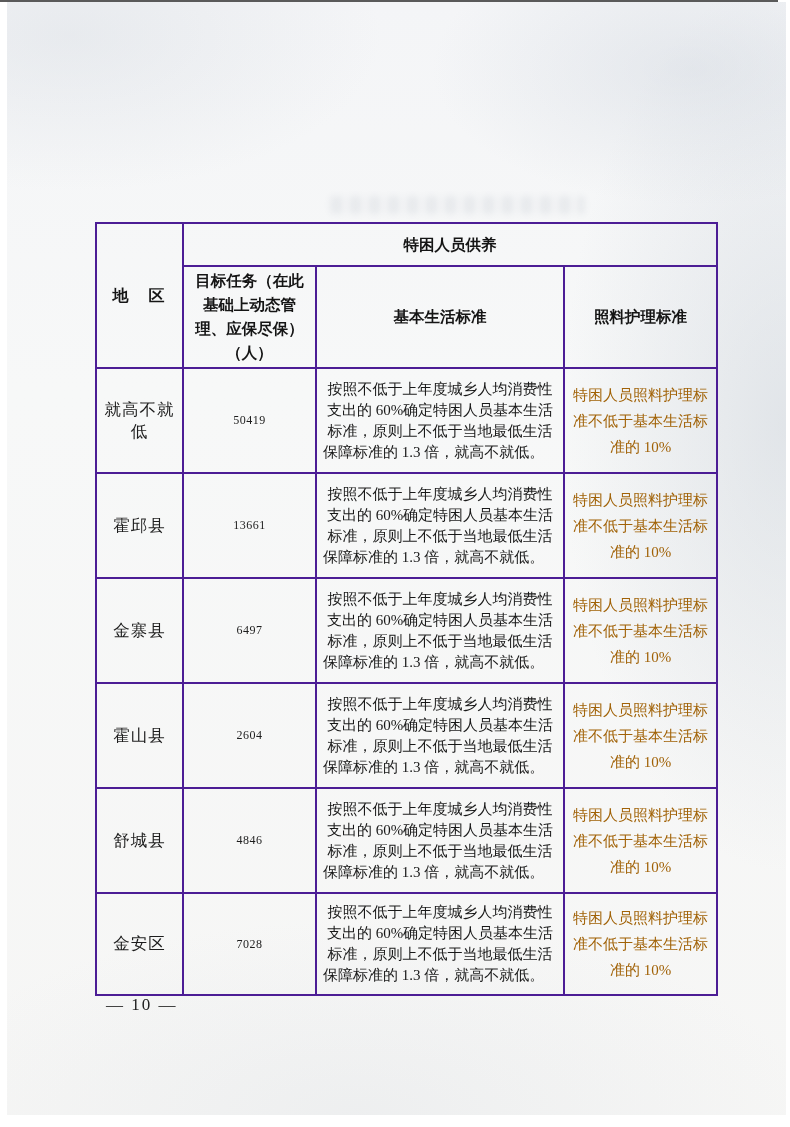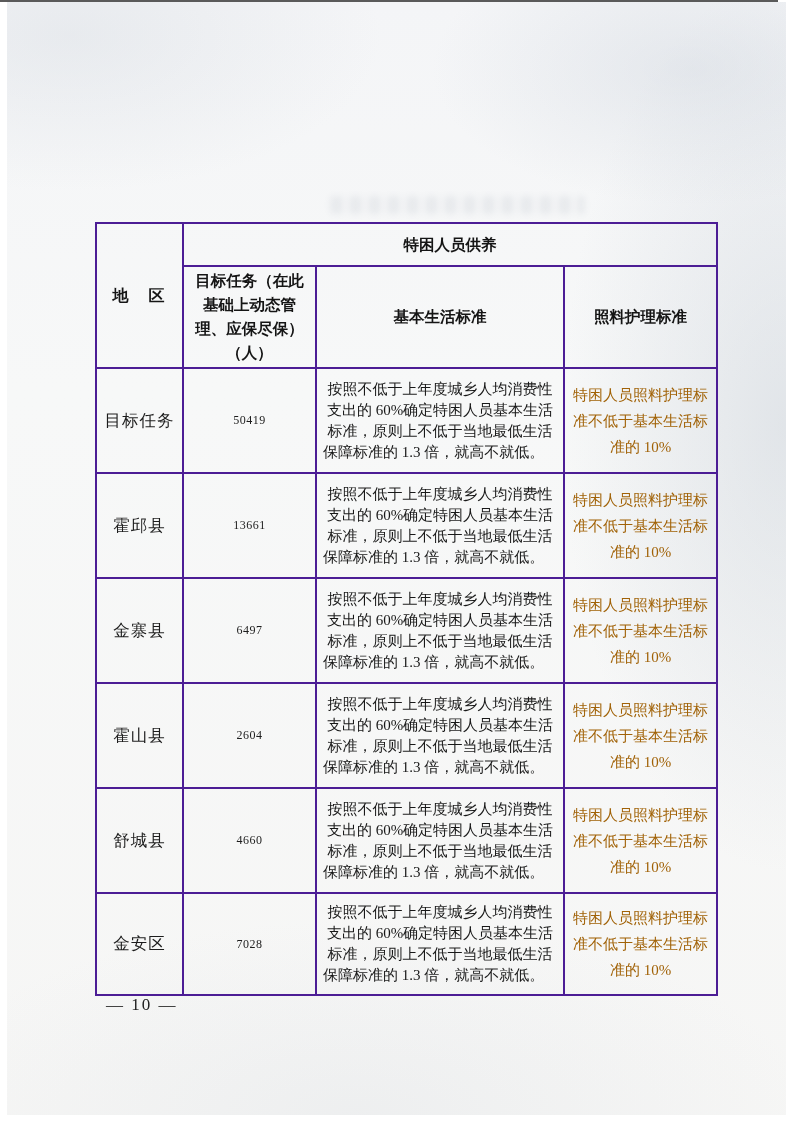--- a/index.html
+++ b/index.html
@@ -146,21 +146,21 @@
         <td rowspan="2" class="hdr-cell region-hdr">地　区</td>
         <td colspan="3" class="hdr-cell">特困人员供养</td>
       </tr>
       <tr class="hdr-cols">
         <td class="hdr-cell">目标任务（在此基础上动态管理、应保尽保）（人）</td>
         <td class="hdr-cell">基本生活标准</td>
         <td class="hdr-cell">照料护理标准</td>
       </tr>
 
       <tr class="data-row">
-        <td class="region-cell">目标任务</td>
+        <td class="region-cell">就高不就低</td>
         <td class="target-cell">50419</td>
         <td class="basic-cell">按照不低于上年度城乡人均消费性支出的 60%确定特困人员基本生活标准，原则上不低于当地最低生活保障标准的 1.3 倍，就高不就低。</td>
         <td class="care-cell">特困人员照料护理标准不低于基本生活标准的 10%</td>
       </tr>
       <tr class="data-row">
         <td class="region-cell">霍邱县</td>
         <td class="target-cell">13661</td>
         <td class="basic-cell">按照不低于上年度城乡人均消费性支出的 60%确定特困人员基本生活标准，原则上不低于当地最低生活保障标准的 1.3 倍，就高不就低。</td>
         <td class="care-cell">特困人员照料护理标准不低于基本生活标准的 10%</td>
       </tr>
@@ -171,21 +171,21 @@
         <td class="care-cell">特困人员照料护理标准不低于基本生活标准的 10%</td>
       </tr>
       <tr class="data-row">
         <td class="region-cell">霍山县</td>
         <td class="target-cell">2604</td>
         <td class="basic-cell">按照不低于上年度城乡人均消费性支出的 60%确定特困人员基本生活标准，原则上不低于当地最低生活保障标准的 1.3 倍，就高不就低。</td>
         <td class="care-cell">特困人员照料护理标准不低于基本生活标准的 10%</td>
       </tr>
       <tr class="data-row">
         <td class="region-cell">舒城县</td>
-        <td class="target-cell">4660</td>
+        <td class="target-cell">4846</td>
         <td class="basic-cell">按照不低于上年度城乡人均消费性支出的 60%确定特困人员基本生活标准，原则上不低于当地最低生活保障标准的 1.3 倍，就高不就低。</td>
         <td class="care-cell">特困人员照料护理标准不低于基本生活标准的 10%</td>
       </tr>
       <tr class="data-row last">
         <td class="region-cell">金安区</td>
         <td class="target-cell">7028</td>
         <td class="basic-cell">按照不低于上年度城乡人均消费性支出的 60%确定特困人员基本生活标准，原则上不低于当地最低生活保障标准的 1.3 倍，就高不就低。</td>
         <td class="care-cell">特困人员照料护理标准不低于基本生活标准的 10%</td>
       </tr>
     </tbody>

